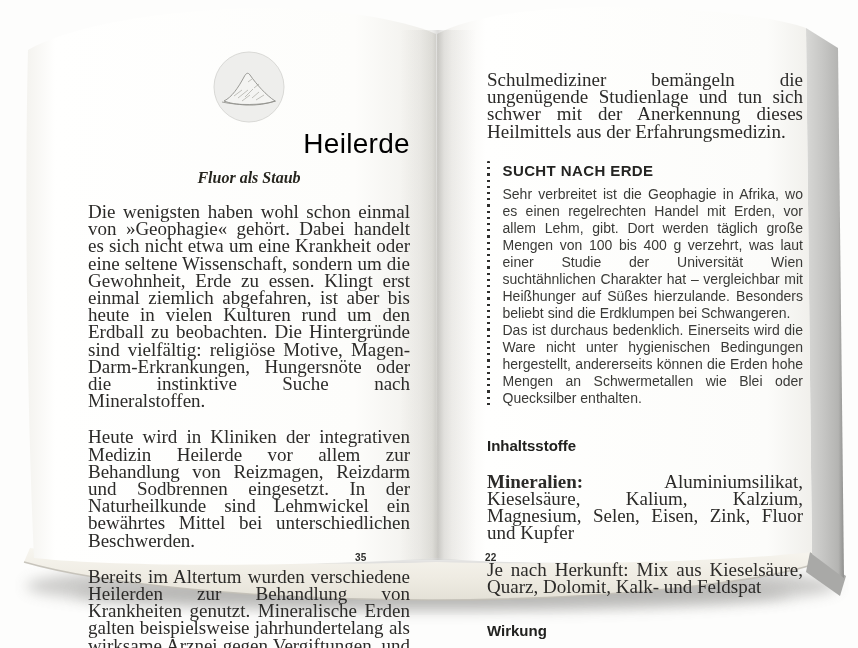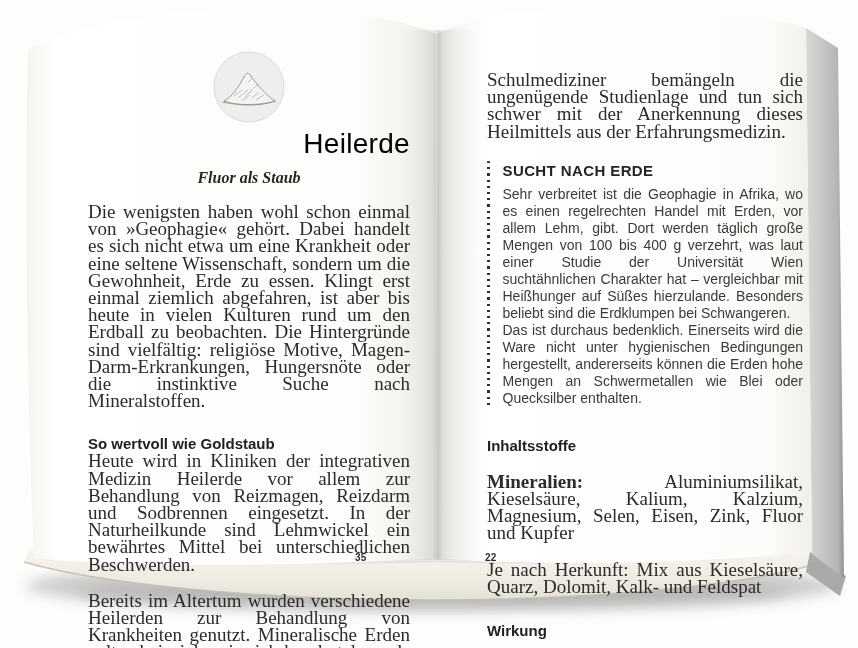--- a/index.html
+++ b/index.html
@@ -119,21 +119,20 @@
             <path d="M 40,48 L 47,42"></path>
             <path d="M 44,50 L 52,45"></path>
           <path d="M 36,32 L 40,29"></path>
             <path d="M 42,38 L 47,34"></path>
         </g>
       </svg>
     </div>
     <div class="title">Heilerde</div>
     <div class="subtitle">Fluor als Staub</div>
     <p class="serif-para intro-left">Die wenigsten haben wohl schon einmal von »Geophagie« gehört. Dabei handelt es sich nicht etwa um eine Krankheit oder eine seltene Wissenschaft, sondern um die Gewohn­heit, Erde zu essen. Klingt erst einmal ziemlich abgefahren, ist aber bis heute in vielen Kulturen rund um den Erdball zu beobachten. Die Hintergründe sind vielfältig: religiöse Mo­tive, Magen-Darm-Erkrankungen, Hungersnöte oder die instinktive Suche nach Mineralstoffen.</p>
-    <div class="h2 h2-left">So wertvoll wie Goldstaub</div>
     <p class="serif-para para3">Heute wird in Kliniken der integrativen Medizin Heilerde vor allem zur Behandlung von Reizmagen, Reizdarm und Sodbrennen eingesetzt. In der Naturheilkunde sind Lehm­wickel ein bewährtes Mittel bei unterschiedlichen Beschwer­den.</p>
     <p class="serif-para para2">Bereits im Altertum wurden verschiedene Heilerden zur Behandlung von Krankheiten genutzt. Mineralische Erden galten beispielsweise jahrhundertelang als wirksame Arz­nei gegen Vergiftungen, und mitunter wurde Heilerde so­gar mit Gold aufgewogen.</p>
   </div>
 
   <div class="col col-right">
     <p class="serif-para">Schulmediziner bemängeln die ungenügende Studienlage und tun sich schwer mit der Anerkennung dieses Heilmit­tels aus der Erfahrungsmedizin.</p>
 
     <div class="infobox">
       <div class="dots"></div>
       <div class="infobox-content">

